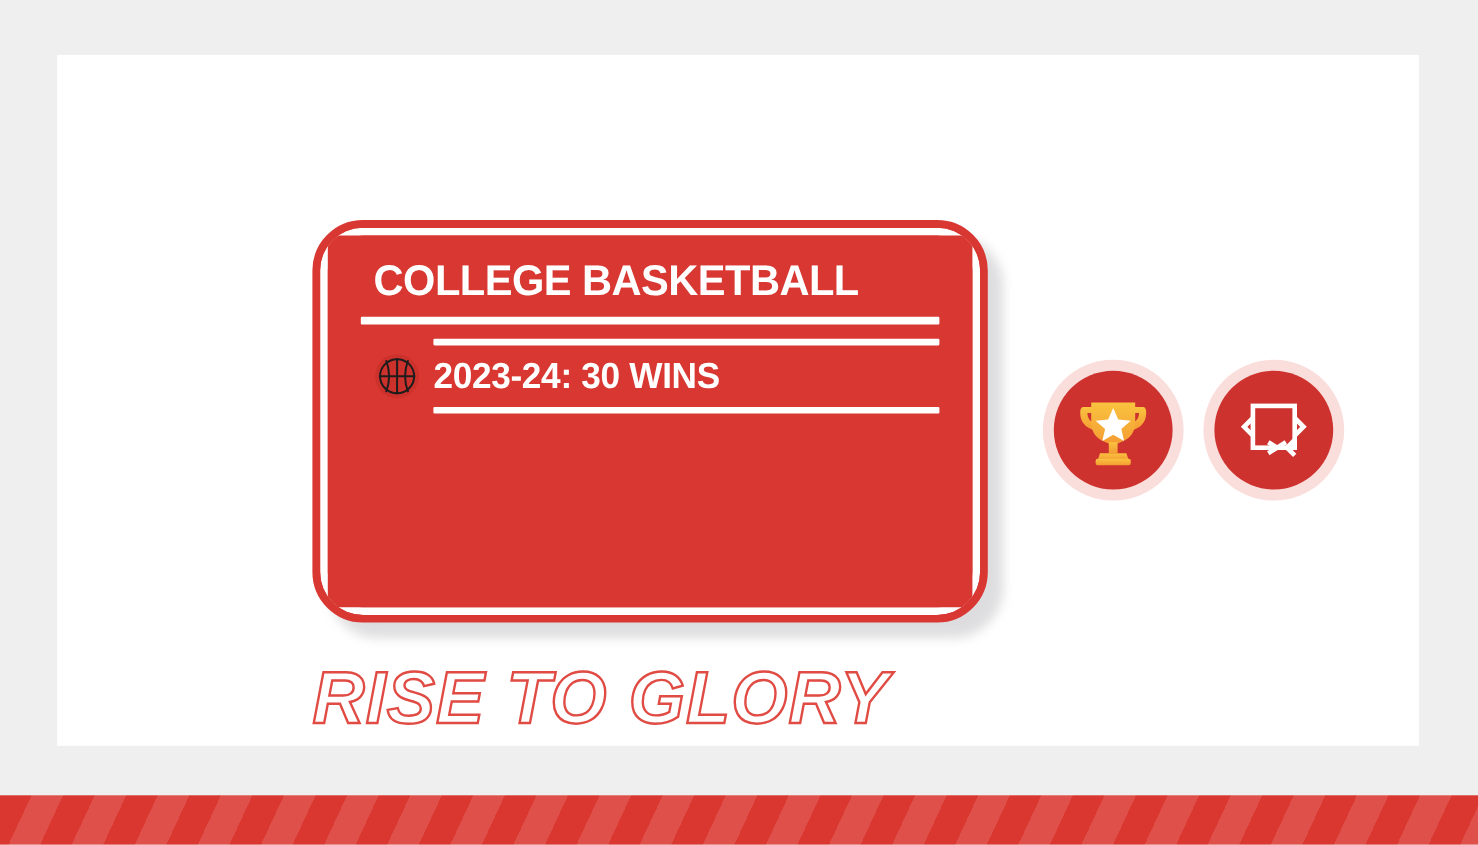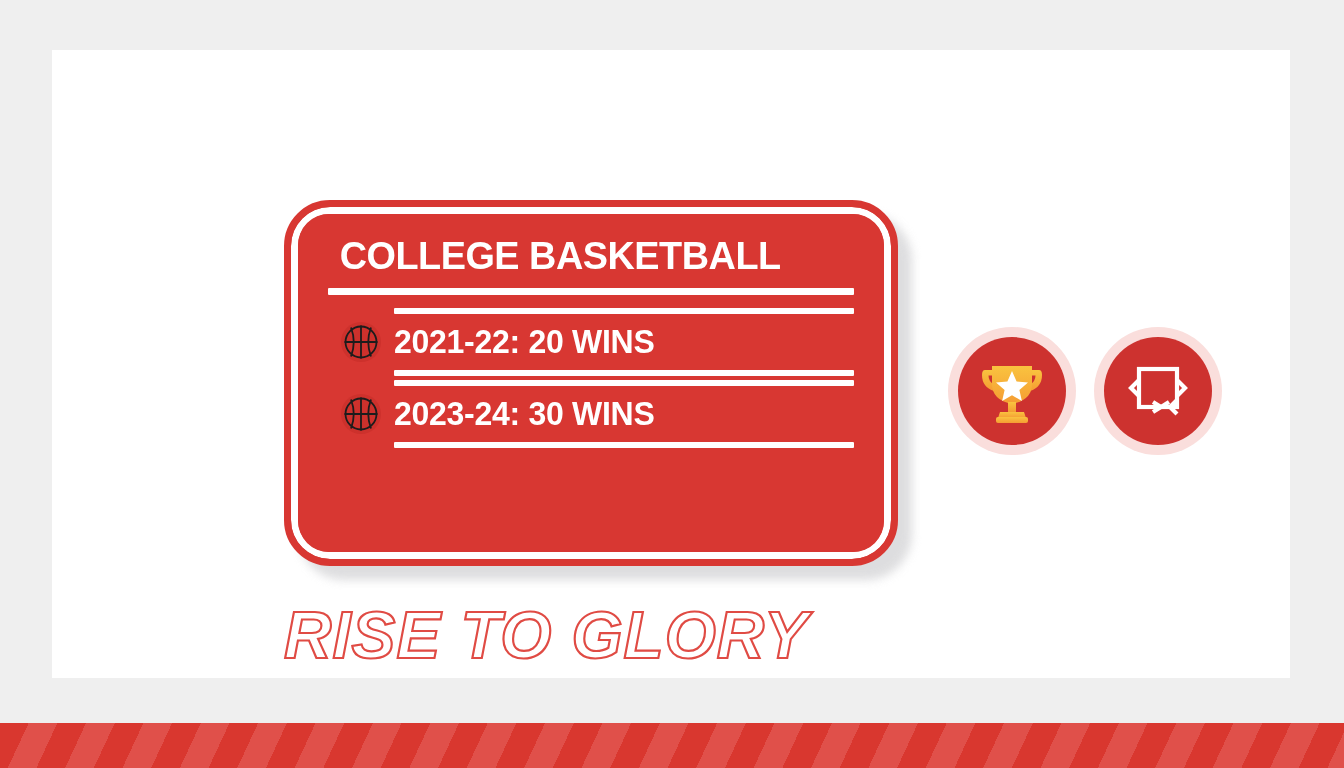--- a/index.html
+++ b/index.html
@@ -60,21 +60,21 @@
     box-sizing: border-box;
     background: #d83732;
     border-radius: 46px;
     border: 7px solid #d83732;
     box-shadow: inset 0 0 0 7px #ffffff;
     overflow: hidden;
   }
   #stats-card-inner {
     position: absolute;
     inset: 7px;
-    border-radius: 31px;
+    border-radius: 6px;
     background: #d83732;
     padding: 22px 30px 20px 30px;
     box-sizing: border-box;
   }
 
   
   .card-title {
     color: #ffffff;
     font-size: 39px;
     font-weight: 700;
@@ -222,39 +222,20 @@
     <div id="stats-card-wrap">
       <div id="stats-card-shadow"></div>
       <div id="stats-card">
         <div id="stats-card-inner">
 
           <div class="card-title">COLLEGE BASKETBALL</div>
           <div class="title-rule"></div>
 
           <div id="stat-rows">
 
-            <div class="stat-row">
-              <div class="ball-cell">
-                <div class="basketball">
-                  <div class="halo"></div>
-                  <svg width="44" height="44" viewBox="0 0 44 44" style="position:absolute;inset:0;">
-                    <circle cx="22" cy="22" r="15.5" fill="none" stroke="#1c1c1c" stroke-width="1.8"></circle>
-                    <line x1="22" y1="5.5" x2="22" y2="38.5" stroke="#1c1c1c" stroke-width="1.8"></line>
-                    <line x1="5.5" y1="22" x2="38.5" y2="22" stroke="#1c1c1c" stroke-width="1.8"></line>
-                    <path d="M12 7.5 Q17.5 22 12 36.5" fill="none" stroke="#1c1c1c" stroke-width="1.8"></path>
-                    <path d="M32 7.5 Q26.5 22 32 36.5" fill="none" stroke="#1c1c1c" stroke-width="1.8"></path>
-                  </svg>
-                </div>
-              </div>
-              <div class="row-body">
-                <div class="row-rule top"></div>
-                <div class="row-label">2021-22: 20 WINS</div>
-                <div class="row-rule bottom"></div>
-              </div>
-            </div>
 
 
             <div class="stat-row">
               <div class="ball-cell">
                 <div class="basketball">
                   <div class="halo"></div>
                   <svg width="44" height="44" viewBox="0 0 44 44" style="position:absolute;inset:0;">
                     <circle cx="22" cy="22" r="15.5" fill="none" stroke="#1c1c1c" stroke-width="1.8"></circle>
                     <line x1="22" y1="5.5" x2="22" y2="38.5" stroke="#1c1c1c" stroke-width="1.8"></line>
                     <line x1="5.5" y1="22" x2="38.5" y2="22" stroke="#1c1c1c" stroke-width="1.8"></line>

